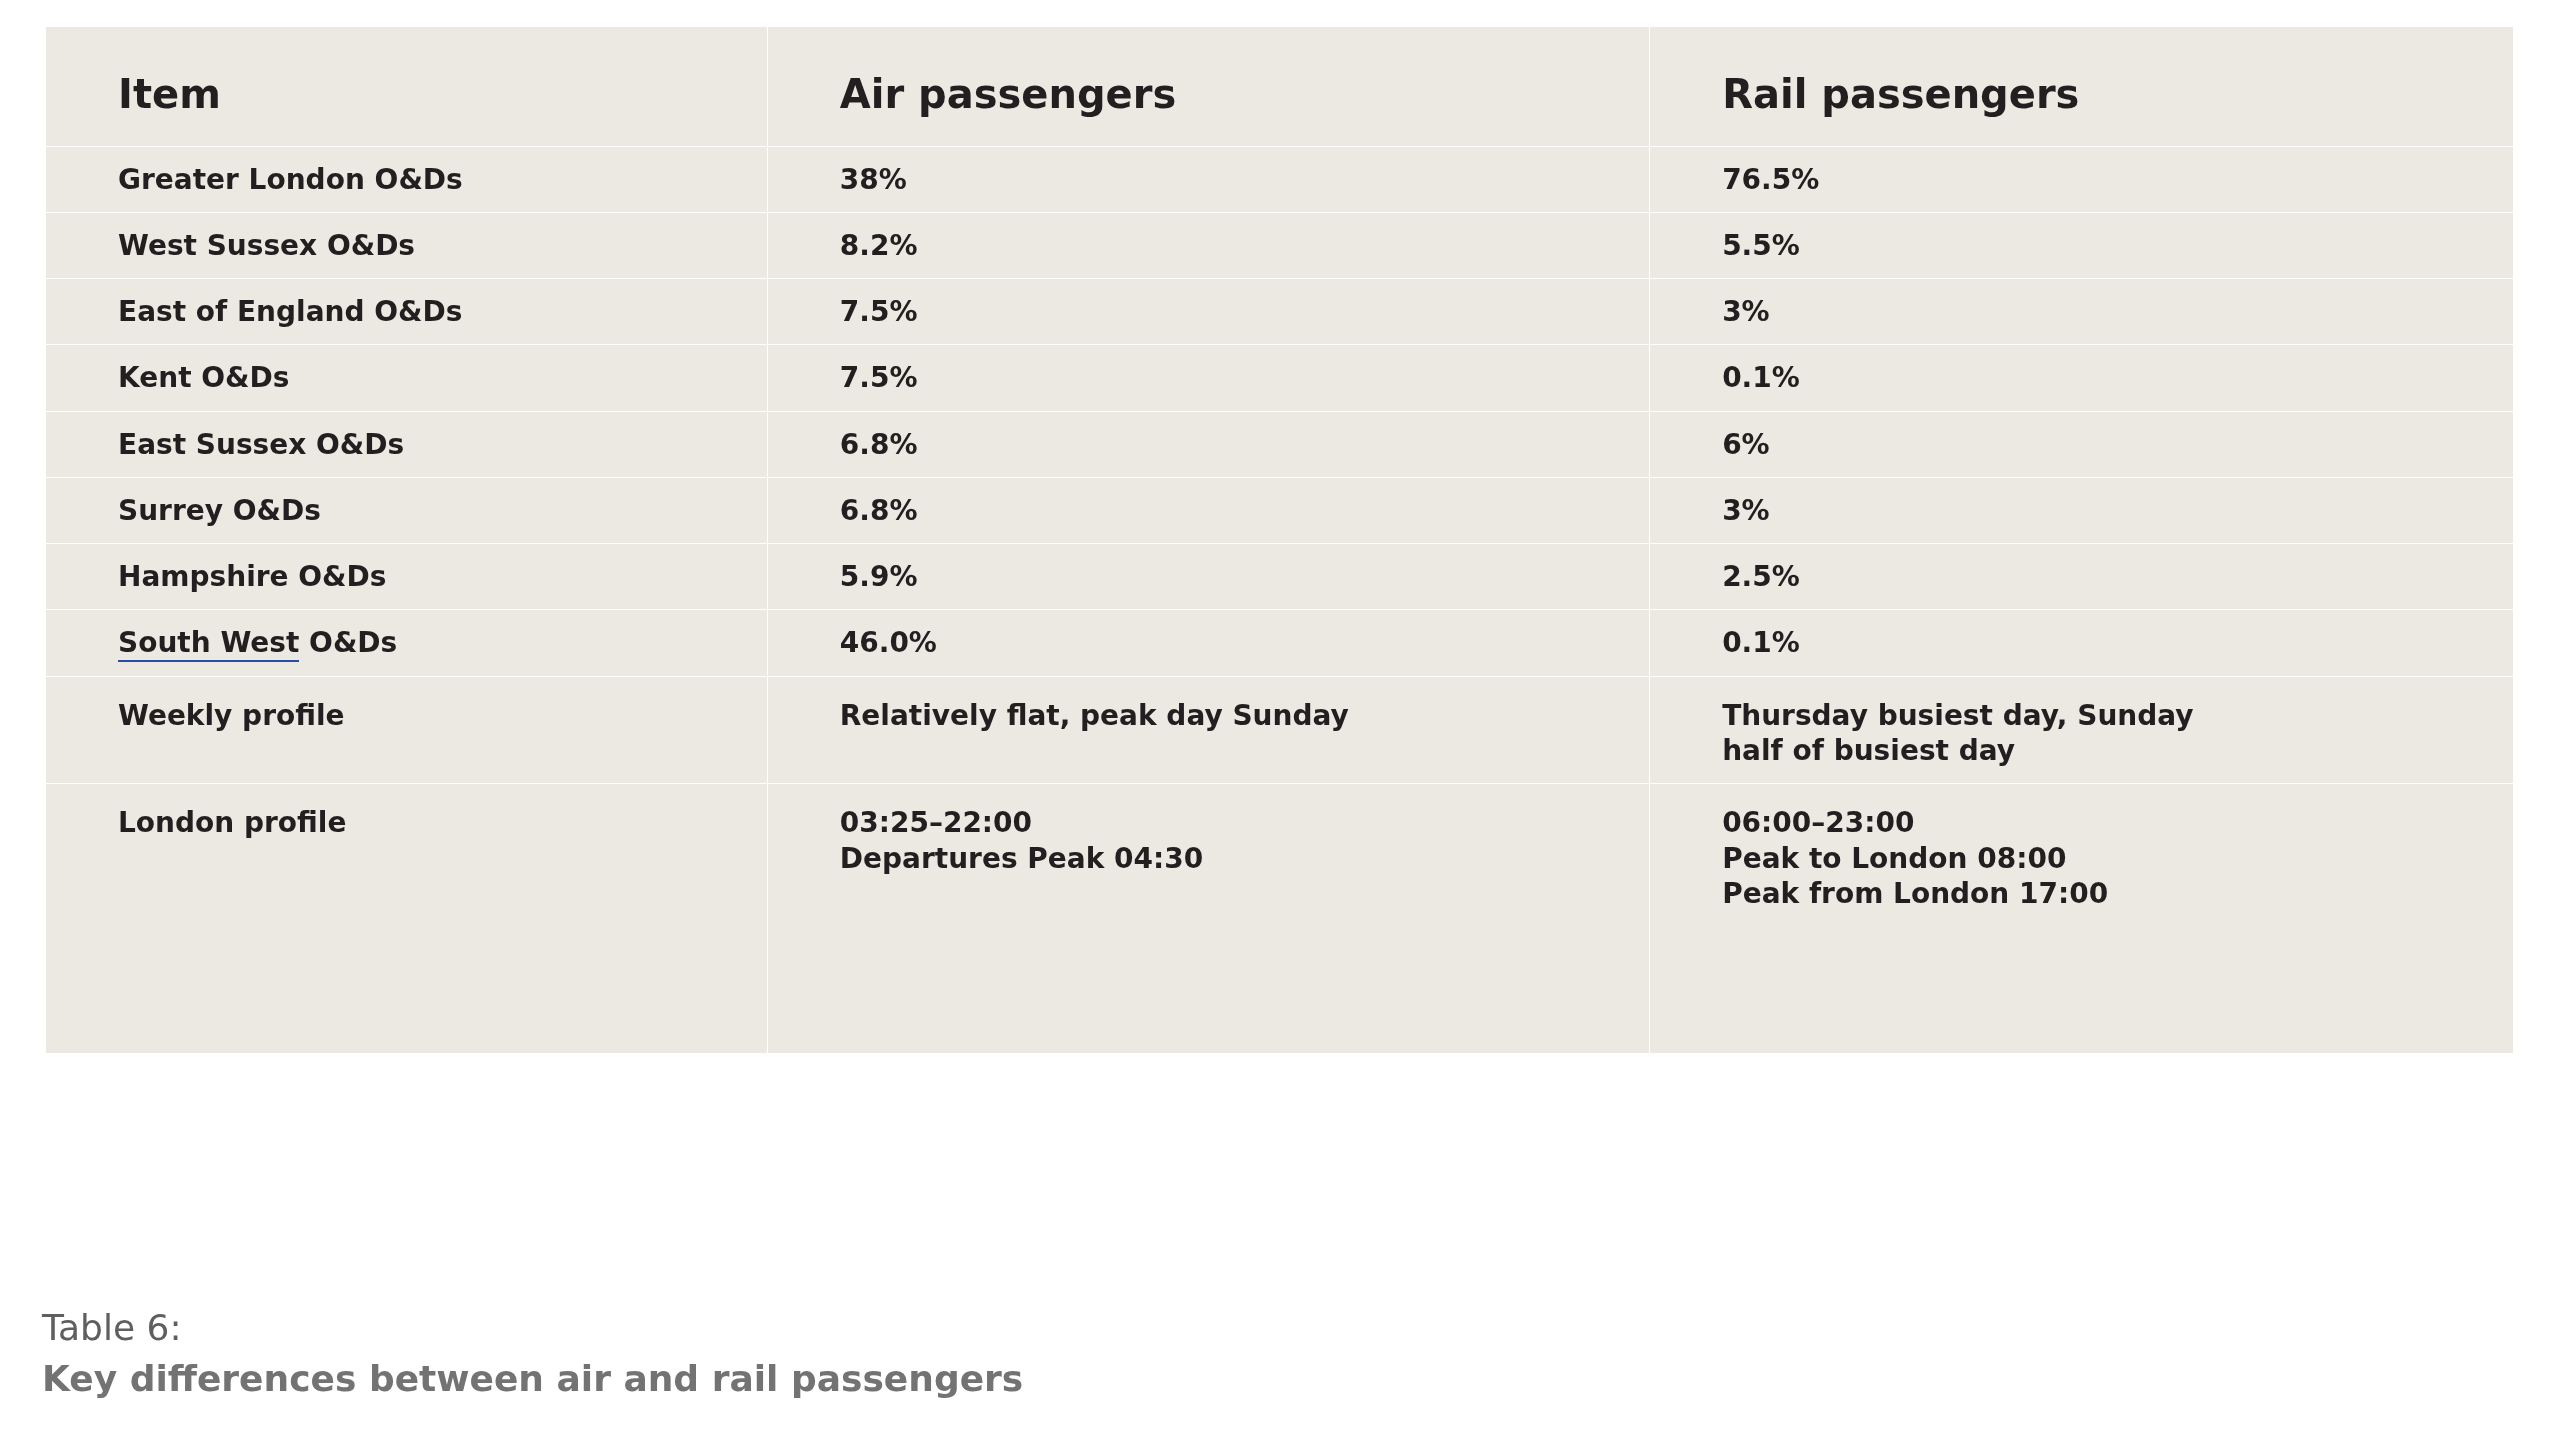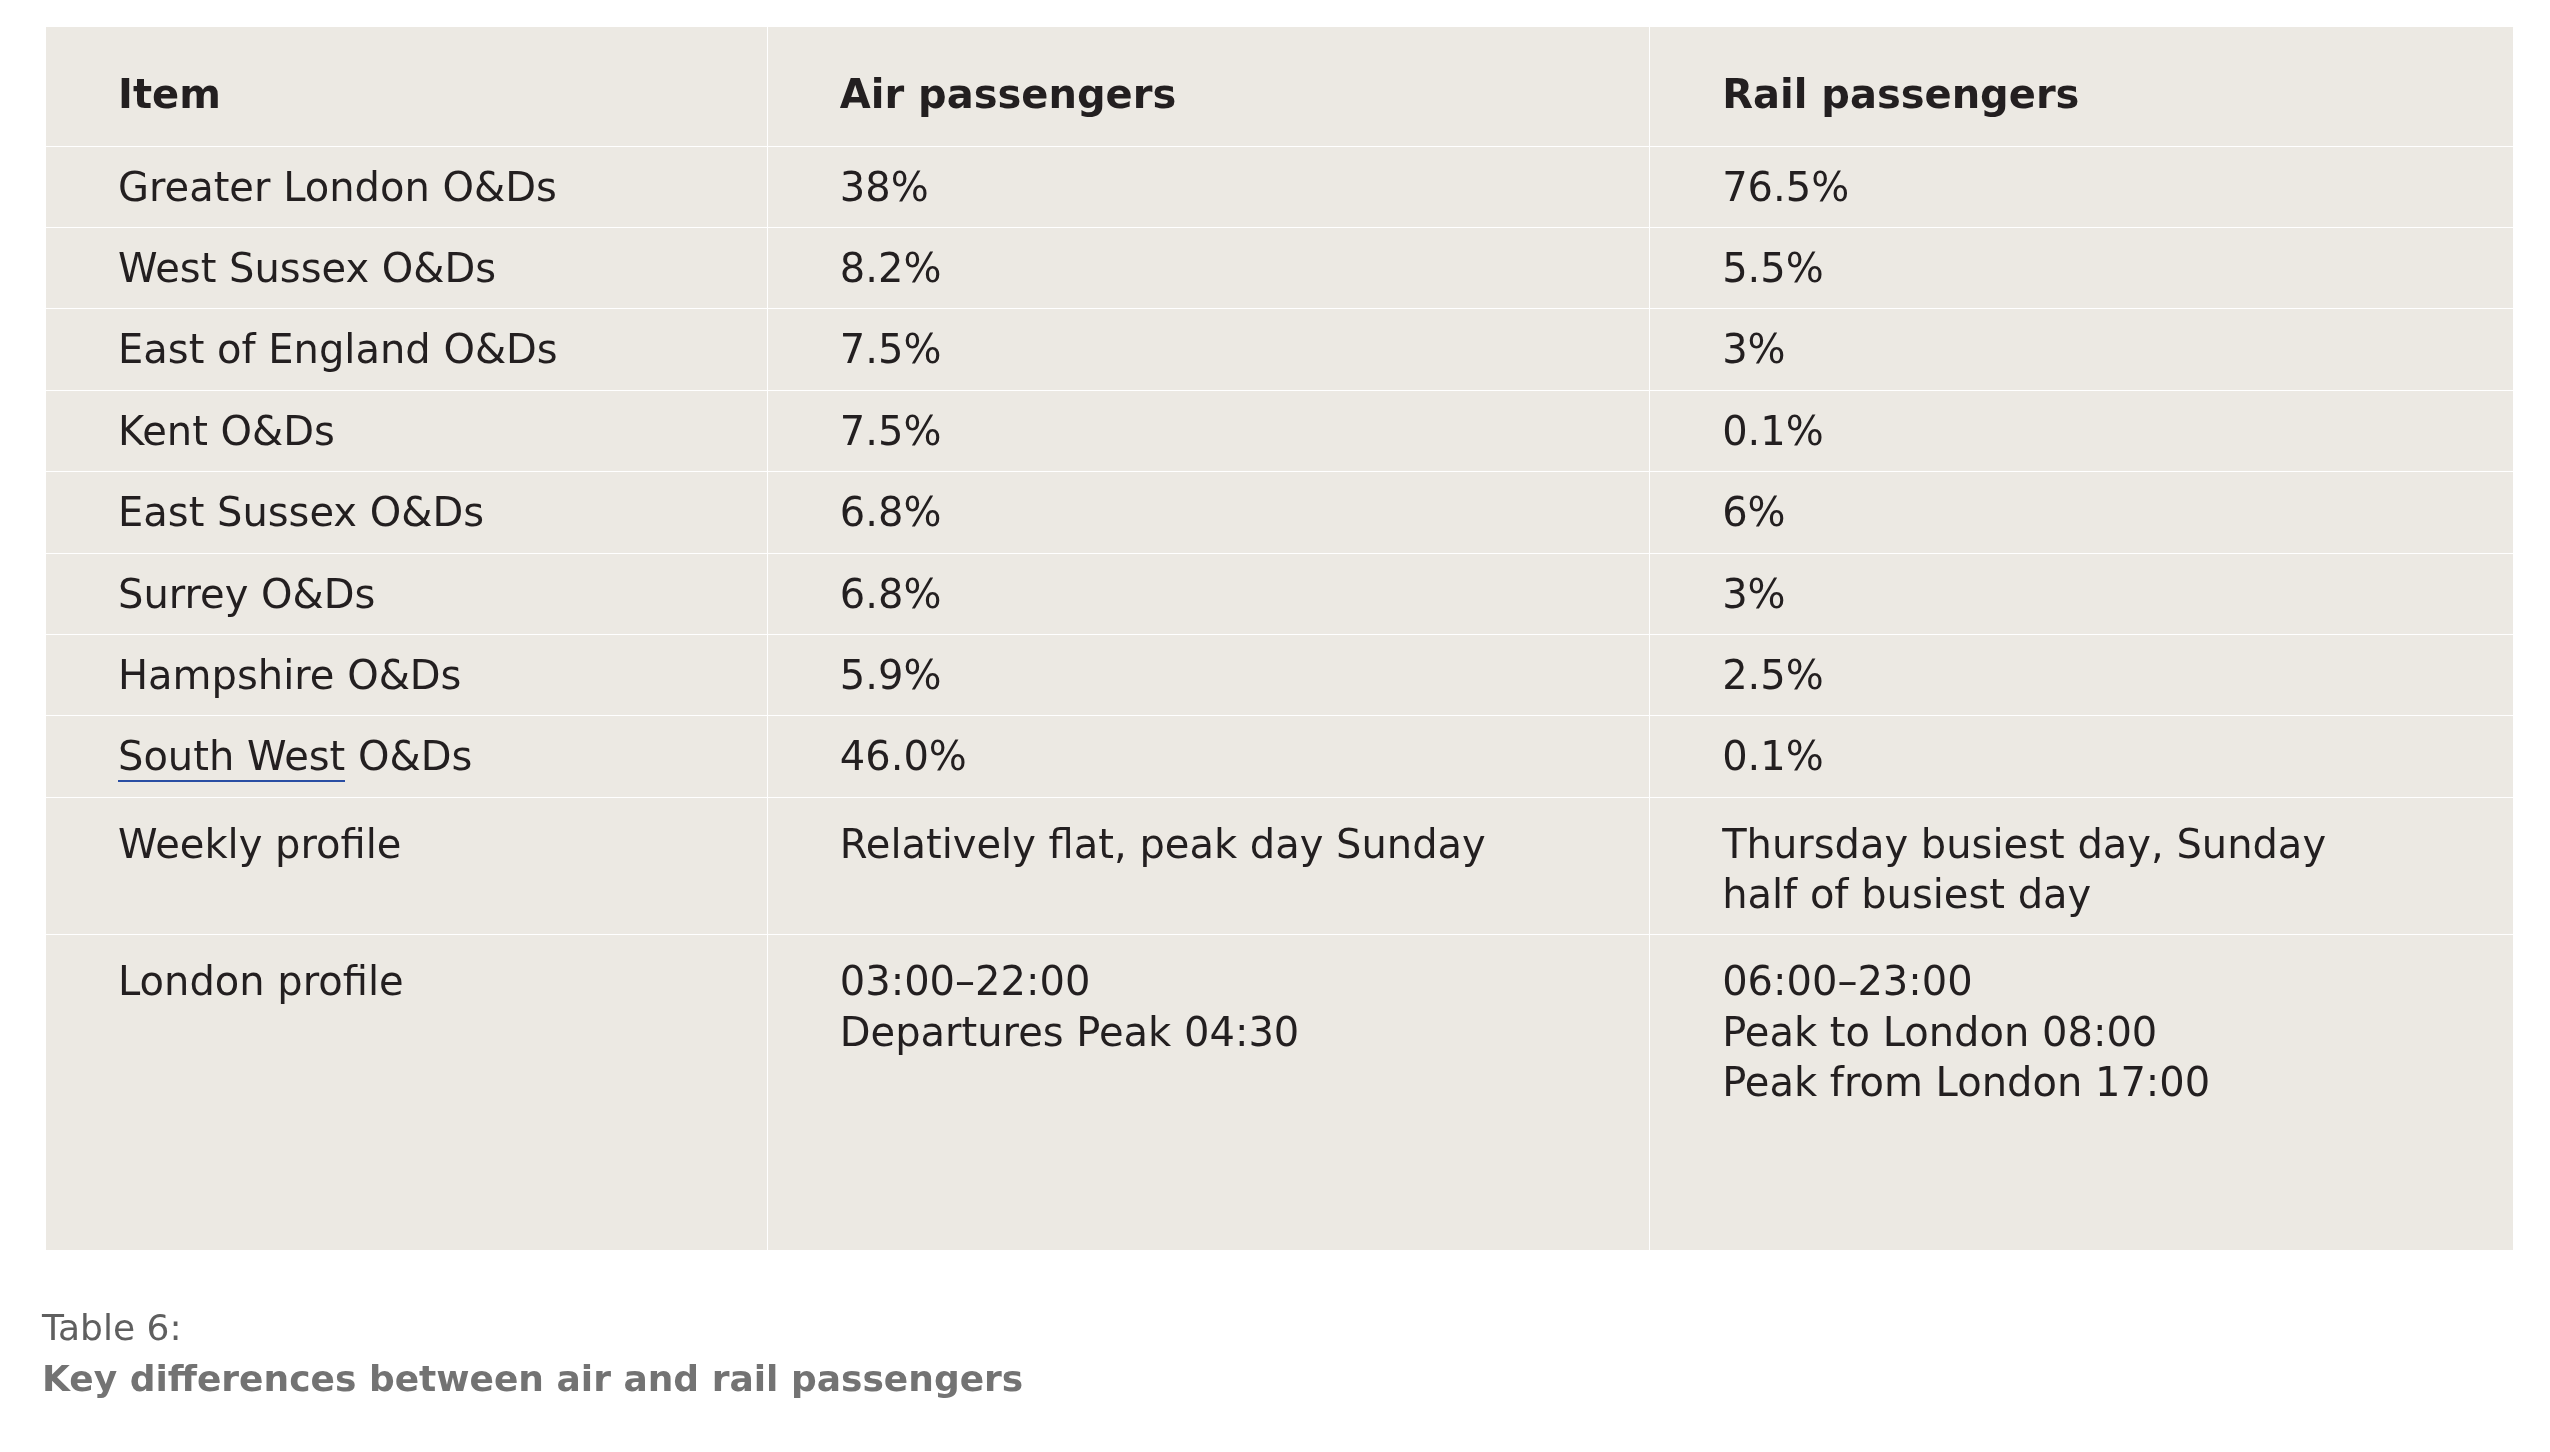--- a/index.html
+++ b/index.html
@@ -34,23 +34,23 @@
     table-layout: fixed;
   }
   table.data col.c1 { width: 721px; }
   table.data col.c2 { width: 882px; }
   table.data col.c3 { width: 863px; }
 
   table.data th, table.data td {
     vertical-align: top;
     text-align: left;
     padding: 17px 0 17px 72px;
-    font-size: 40px;
+    font-size: 28px;
     line-height: 1.26;
-    font-weight: normal;
+    font-weight: bold;
     color: #231f20;
     border-bottom: 1.9px solid #ffffff;
     border-right: 1.9px solid #ffffff;
   }
   table.data th:last-child, table.data td:last-child {
     border-right: none;
   }
   table.data thead th {
     font-weight: bold;
     font-size: 40px;
@@ -193,21 +193,21 @@
               <span class="cell-line">Relatively flat, peak day Sunday</span>
             </td>
             <td>
               <span class="cell-line">Thursday busiest day, Sunday</span>
               <span class="cell-line">half of busiest day</span>
             </td>
           </tr>
           <tr class="tall">
             <td>London profile</td>
             <td>
-              <span class="cell-line">03:00–22:00</span>
+              <span class="cell-line">03:25–22:00</span>
               <span class="cell-line">Departures Peak 04:30</span>
             </td>
             <td>
               <span class="cell-line">06:00–23:00</span>
               <span class="cell-line">Peak to London 08:00</span>
               <span class="cell-line">Peak from London 17:00</span>
             </td>
           </tr>
         </tbody>
     </table>

